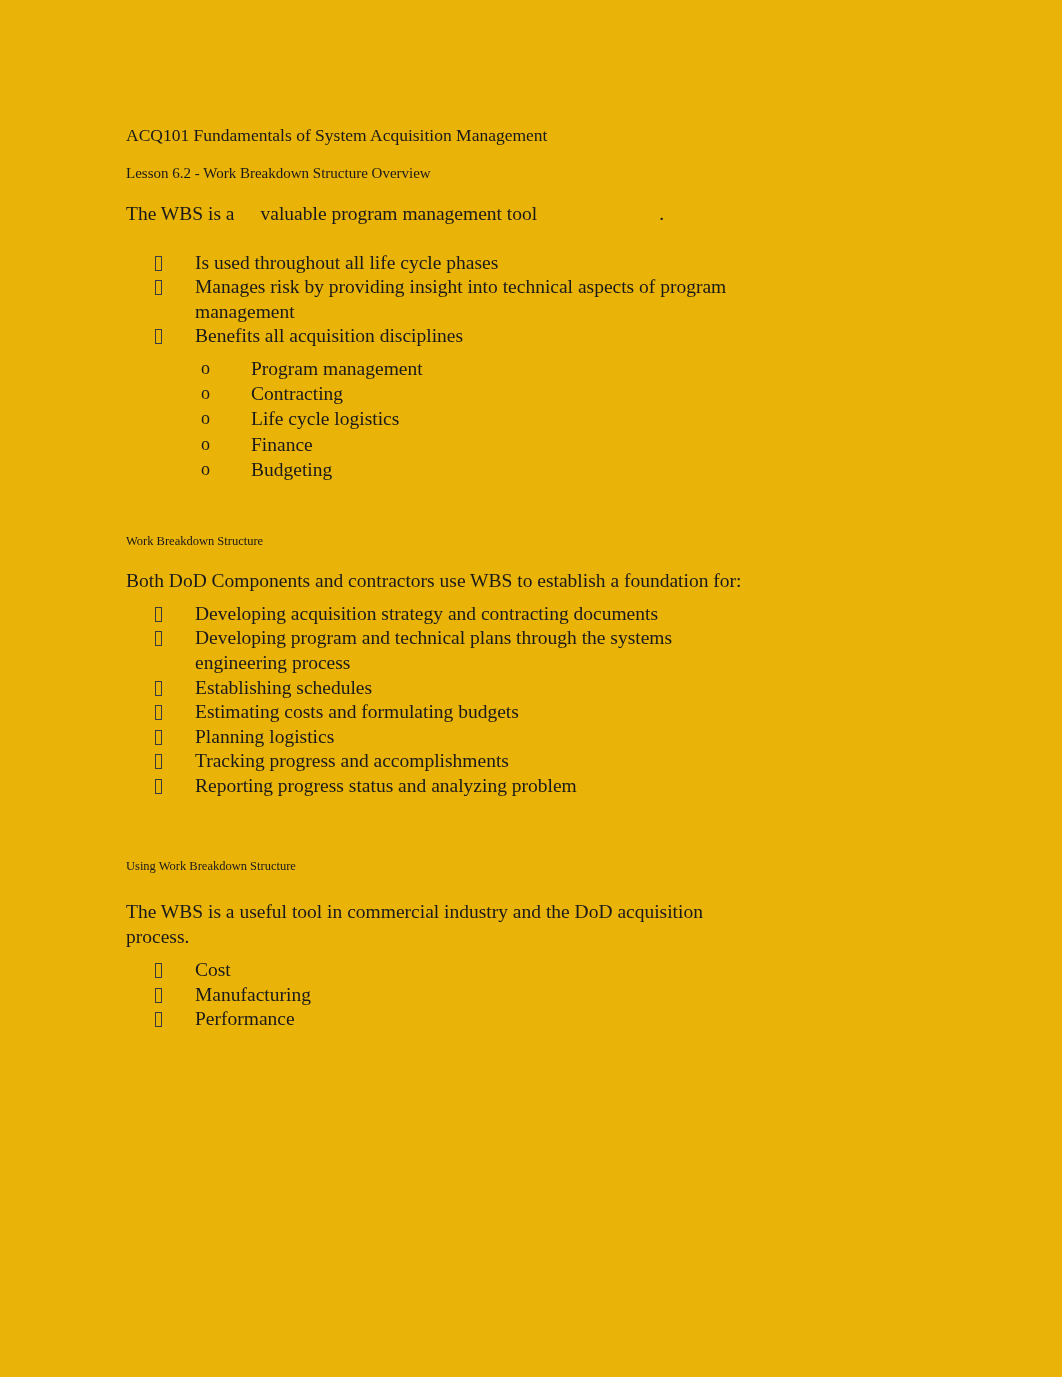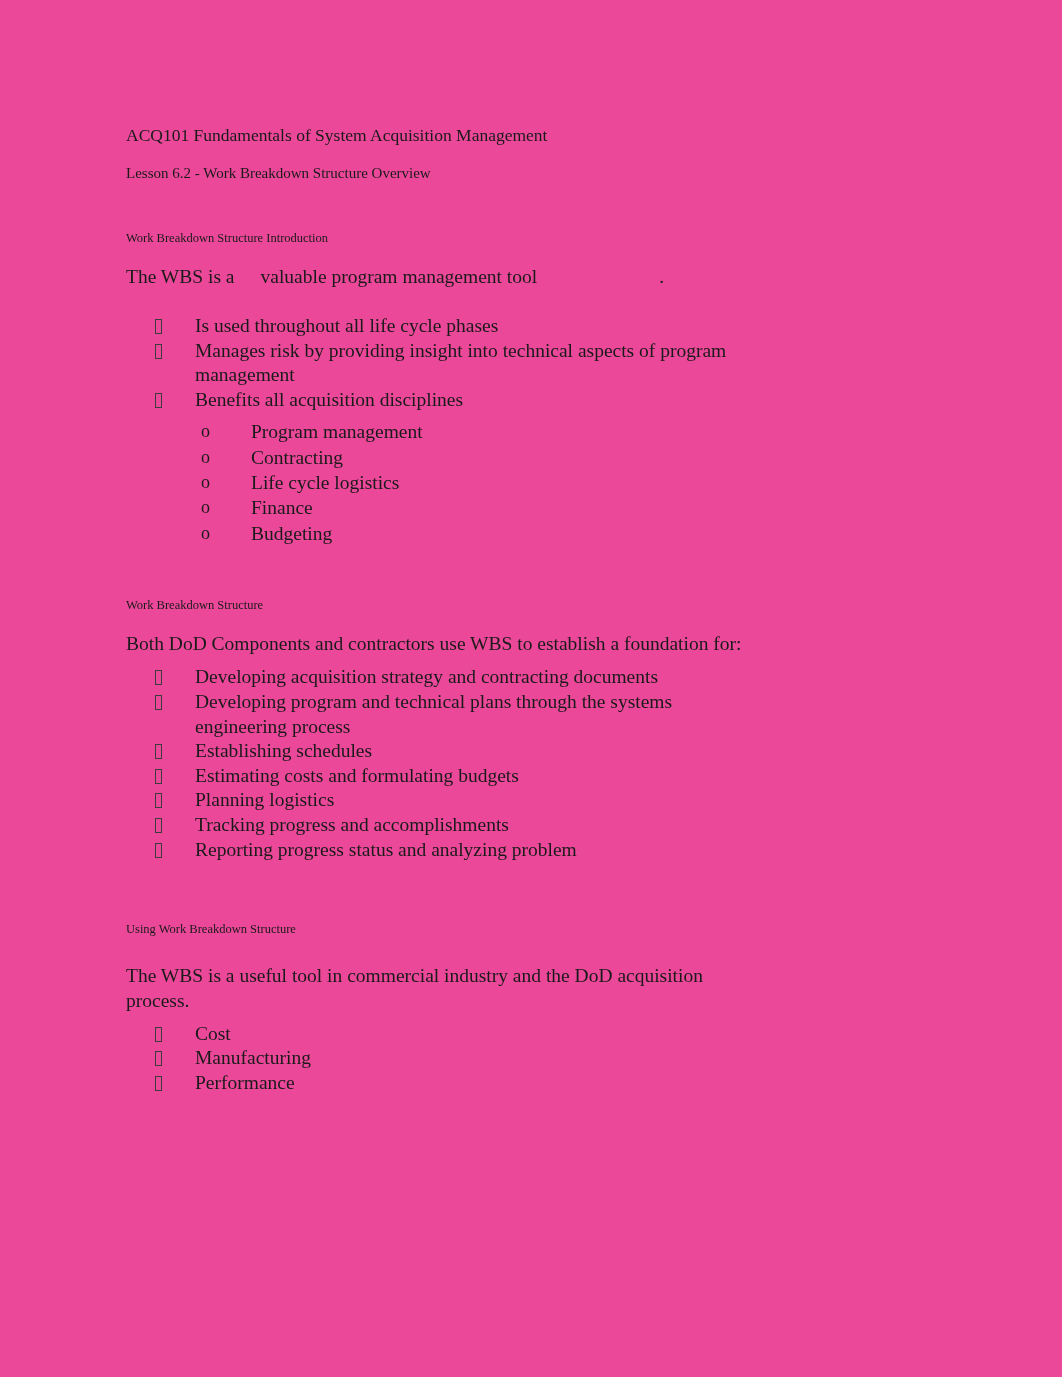--- a/index.html
+++ b/index.html
@@ -15,21 +15,21 @@
     font-family: "Liberation Serif", "DejaVu Serif", serif;
     color: #1a1a1a;
     -webkit-font-smoothing: antialiased;
   }
   .page {
     position: absolute;
     left: 0;
     top: 0;
     width: 1062px;
     height: 1377px;
-    background: #ec4899;
+    background: #eab308;
     overflow: hidden;
   }
   .content {
     position: absolute;
     left: 126px;
     top: 0;
     width: 640px;
   }
 
   
@@ -134,21 +134,20 @@
 </style>
 </head>
 <body>
 
 <div class="page">
   <div class="content">
 
     <p class="doc-title">ACQ101 Fundamentals of System Acquisition Management</p>
     <p class="doc-subtitle">Lesson 6.2 - Work Breakdown Structure Overview</p>
 
-    <p class="section-heading sh-1">Work Breakdown Structure Introduction</p>
 
     <p class="body-para p-intro">
       <span>The WBS is a</span><span class="gap-sm"></span><span>valuable program management tool</span><span class="gap-lg"></span><span>.</span>
     </p>
 
 
     <ul class="bullet-list list-gap-top">
       <li class="bullet-item">
         <span class="marker"><span class="tofu"></span></span>
         <span class="btext">Is used throughout all life cycle phases</span>

